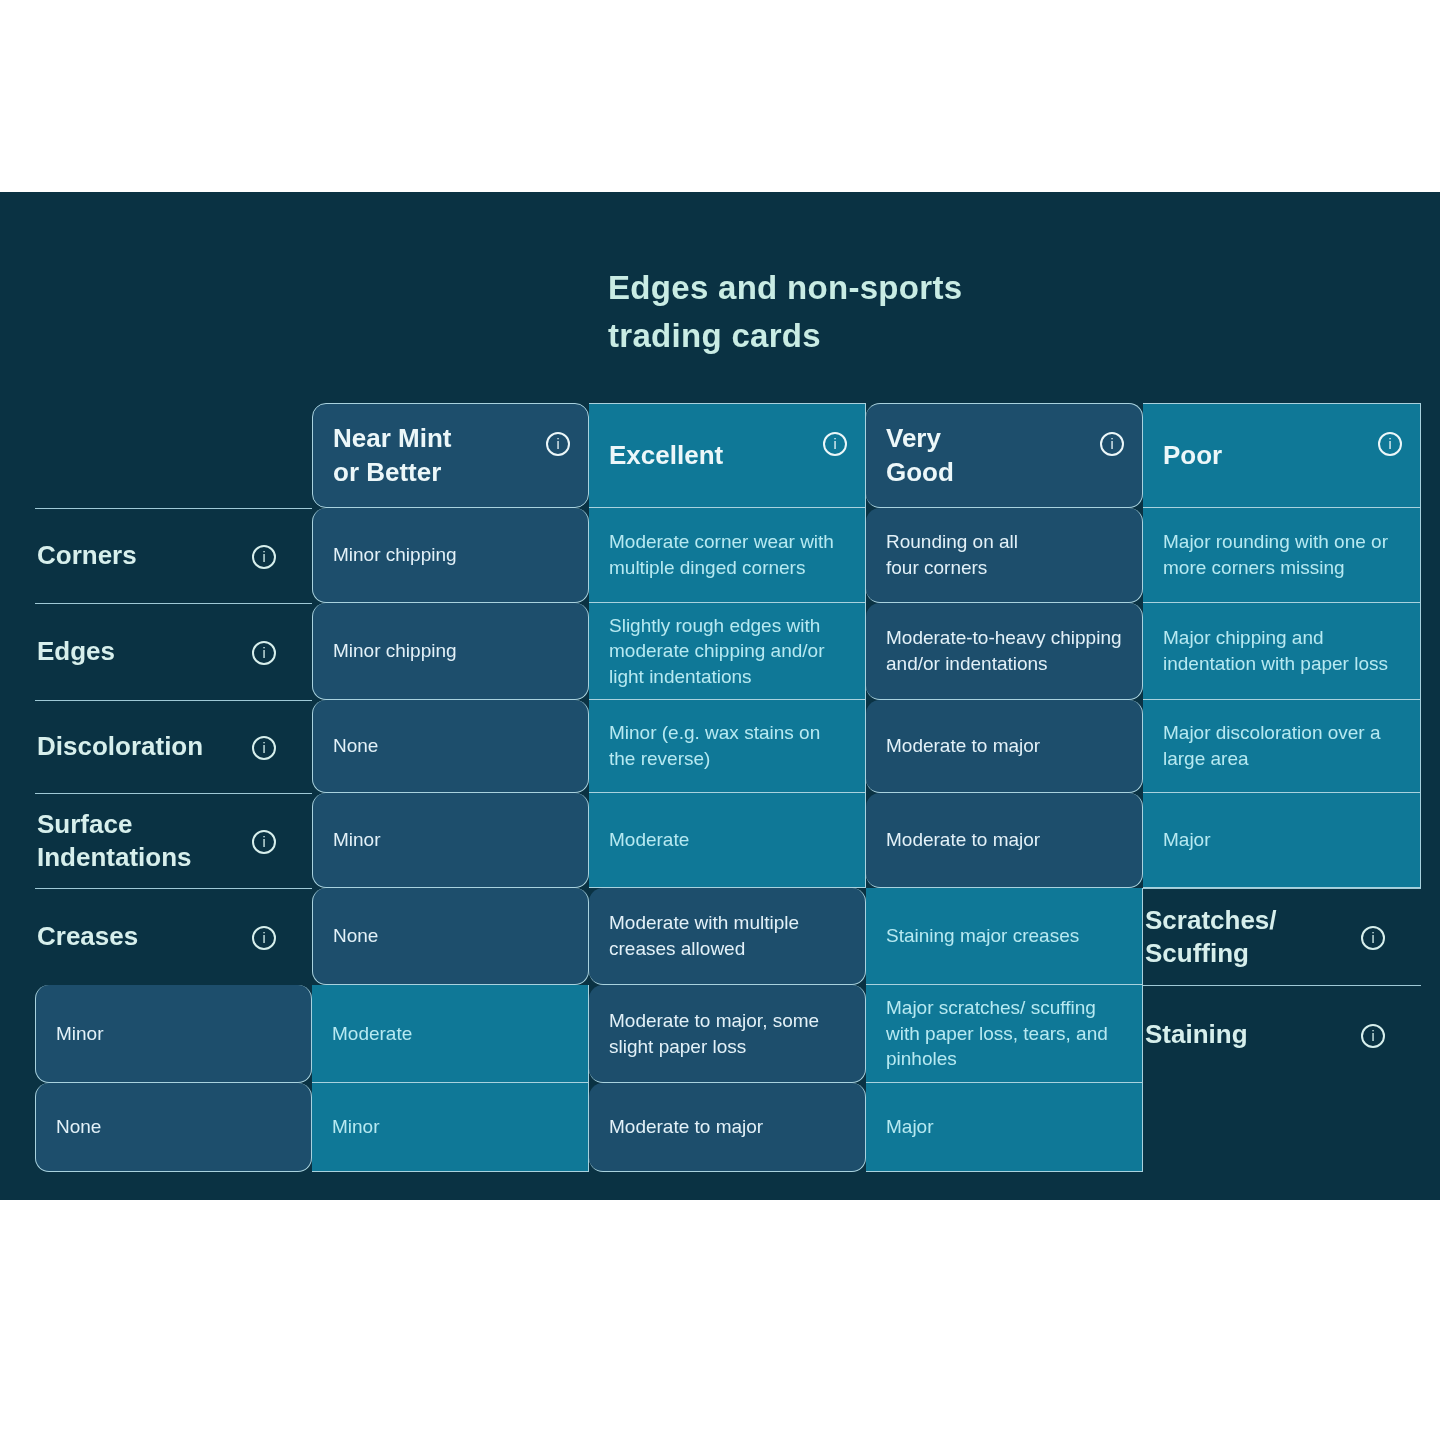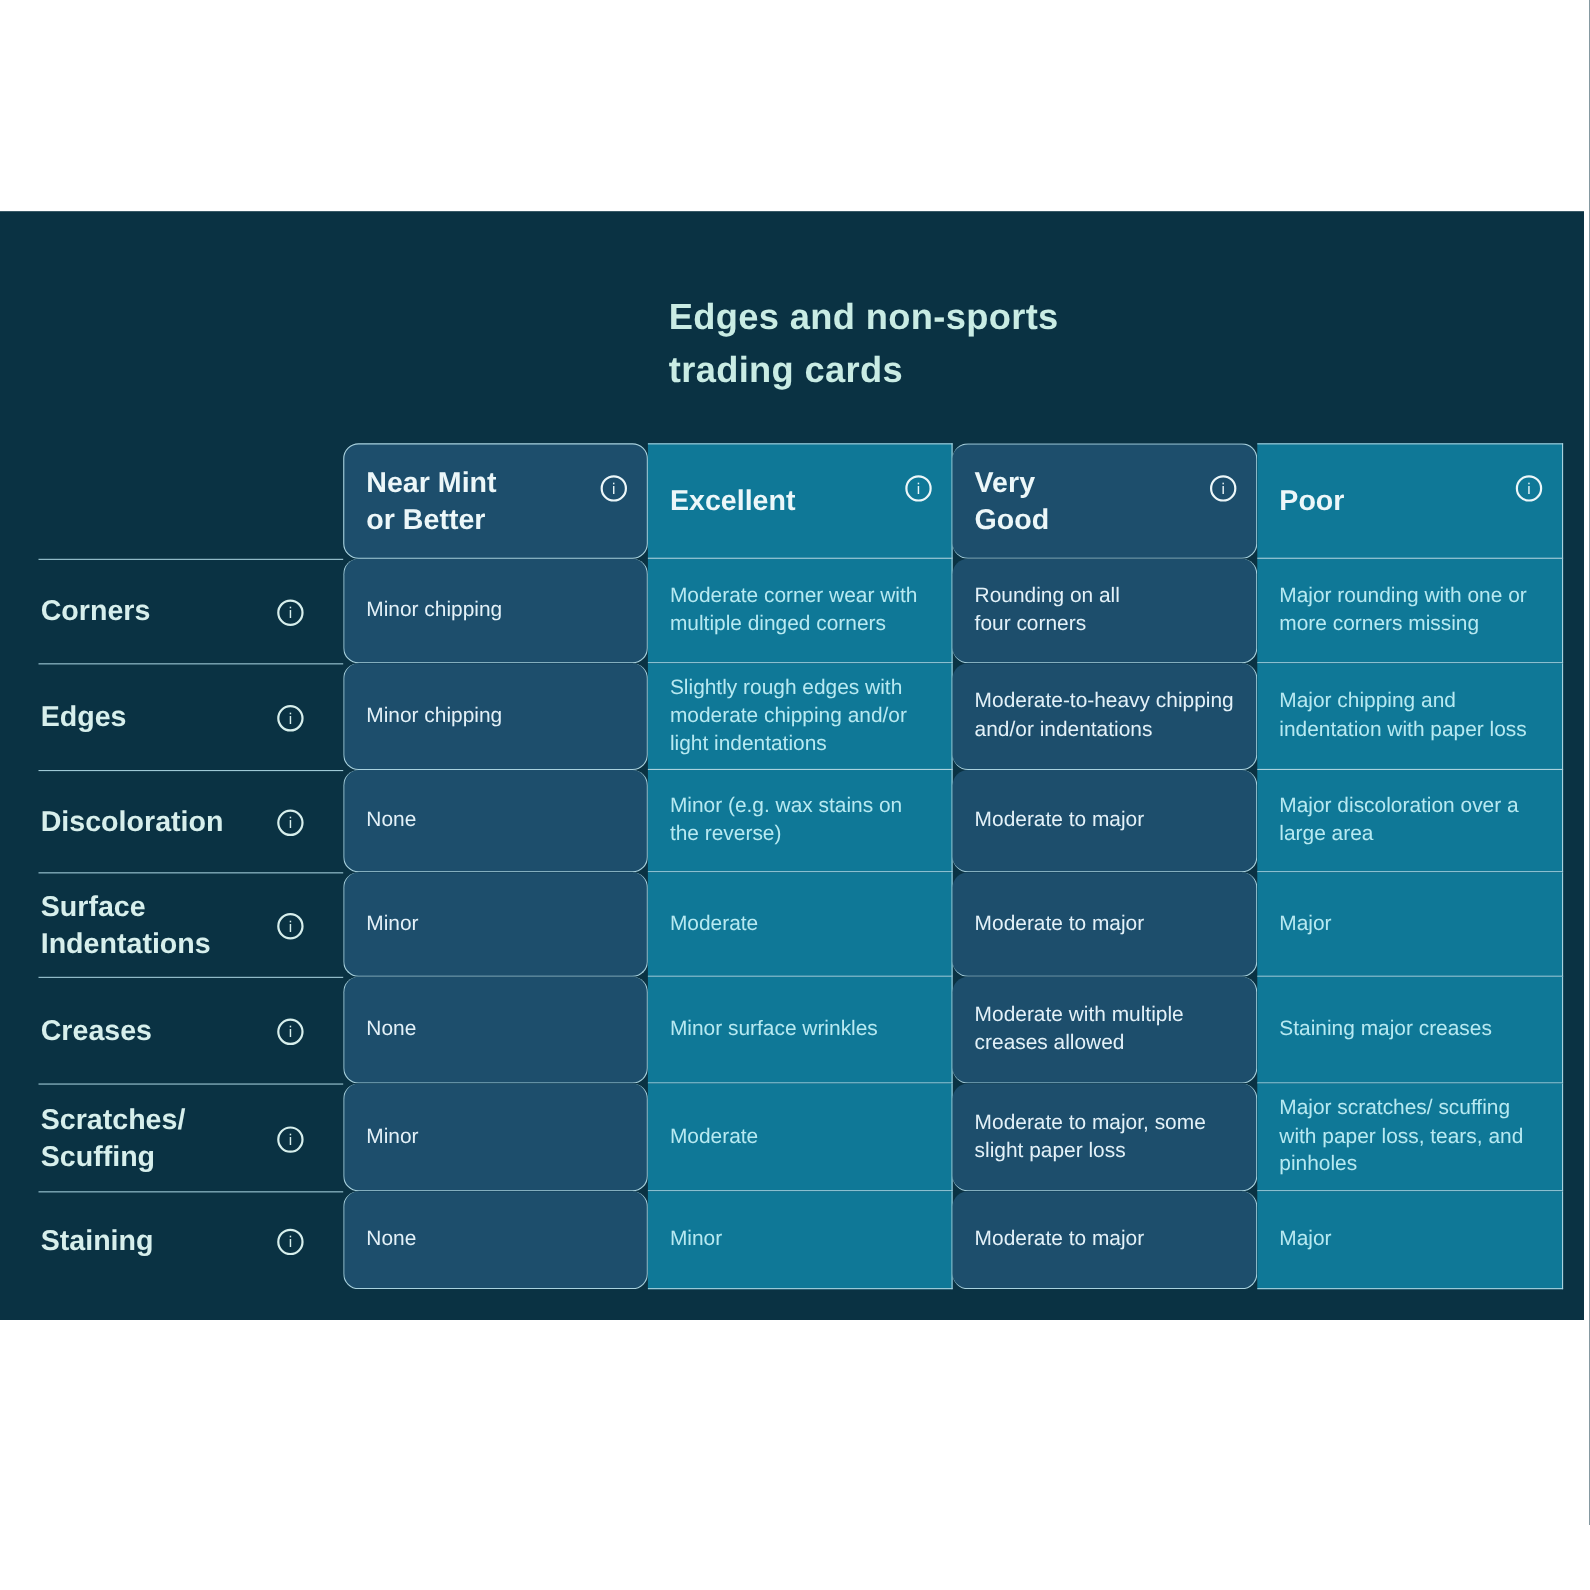--- a/index.html
+++ b/index.html
@@ -165,21 +165,20 @@
     <div class="data-cell col-dark c-first">Minor</div>
     <div class="data-cell col-teal">Moderate</div>
     <div class="data-cell col-dark">Moderate to major</div>
     <div class="data-cell col-teal">Major</div>
 
     <div class="label-cell">
       <span>Creases</span>
       <span class="info-icon"><i>i</i></span>
     </div>
     <div class="data-cell col-dark c-first">None</div>
-    <div class="data-cell col-teal">Minor surface wrinkles</div>
     <div class="data-cell col-dark">Moderate with multiple creases allowed</div>
     <div class="data-cell col-teal">Staining major creases</div>
 
     <div class="label-cell">
       <span>Scratches/
 Scuffing</span>
       <span class="info-icon"><i>i</i></span>
     </div>
     <div class="data-cell col-dark c-first">Minor</div>
     <div class="data-cell col-teal">Moderate</div>

